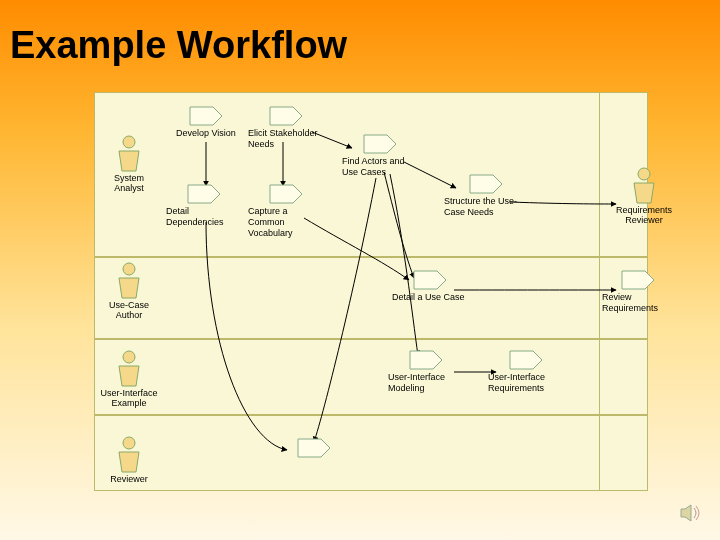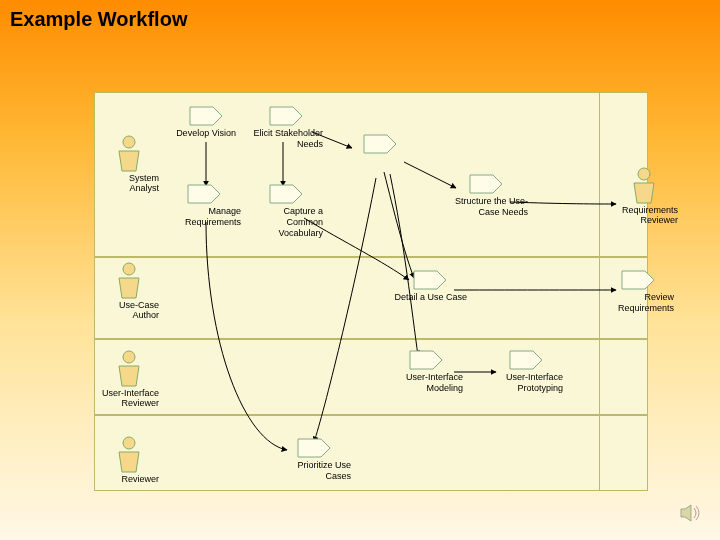--- a/index.html
+++ b/index.html
@@ -1,23 +1,23 @@
 <!DOCTYPE html>
 <html><head>
 <meta charset="utf-8">
 <style>
   *{box-sizing:border-box;margin:0;padding:0}
   body{width:720px;height:540px;background:linear-gradient(180deg,#ff8c00 0%,#ffb733 25%,#ffe399 60%,#fff8e6 100%);font-family:Arial,Helvetica,sans-serif;position:relative;overflow:hidden}
-  .title{font-size:20px;font-weight:bold;color:#000;padding:8px 10px}
+  .title{font-size:38px;font-weight:bold;color:#000;padding:24px 10px}
   .stage{position:absolute;left:94px;top:92px;width:555px;height:400px}
   .lane{position:absolute;background:#f9f7d5;border:1px solid #bdb96a}
   .lane.right{border-left:none}
-  .actor{position:absolute;text-align:right;font-size:9px;color:#000;width:60px}
+  .actor{position:absolute;text-align:center;font-size:9px;color:#000;width:60px}
   .actor svg{display:block;margin:0 auto}
-  .activity{position:absolute;text-align:right;font-size:9px;line-height:11px;color:#000;width:75px}
+  .activity{position:absolute;text-align:left;font-size:9px;line-height:11px;color:#000;width:75px}
   .activity svg{display:block;margin:0 auto 2px}
   .arrows{position:absolute;left:0;top:0;width:555px;height:400px;pointer-events:none}
   .speaker{position:absolute;right:18px;bottom:14px}
 </style>
 </head>
 <body>
 
 <div class="title">Example Workflow</div>
 
 <div class="stage">
@@ -80,21 +80,21 @@
         <circle cx="13" cy="7" r="6" fill="#f6d88a" stroke="#8a6"></circle>
         <path d="M3,16 L23,16 L20,36 L6,36 Z" fill="#f6d88a" stroke="#8a6"></path>
       </svg>
     <div>Use-Case Author</div>
   </div>
   <div class="actor" style="left:5px;top:258px">
     <svg width="26" height="38">
         <circle cx="13" cy="7" r="6" fill="#f6d88a" stroke="#8a6"></circle>
         <path d="M3,16 L23,16 L20,36 L6,36 Z" fill="#f6d88a" stroke="#8a6"></path>
       </svg>
-    <div>User-Interface Reviewer</div>
+    <div>User-Interface Example</div>
   </div>
   <div class="actor" style="left:5px;top:344px">
     <svg width="26" height="38">
         <circle cx="13" cy="7" r="6" fill="#f6d88a" stroke="#8a6"></circle>
         <path d="M3,16 L23,16 L20,36 L6,36 Z" fill="#f6d88a" stroke="#8a6"></path>
       </svg>
     <div>Reviewer</div>
   </div>
 
   <div class="actor" style="left:516px;top:75px;width:68px">
@@ -114,33 +114,34 @@
   <div class="activity" style="left:154px;top:14px">
     <svg width="34" height="20">
         <path d="M1,1 L24,1 L33,10 L24,19 L1,19 Z" fill="#fffde8" stroke="#8a8"></path>
       </svg>
     <div>Elicit Stakeholder Needs</div>
   </div>
   <div class="activity" style="left:248px;top:42px">
     <svg width="34" height="20">
         <path d="M1,1 L24,1 L33,10 L24,19 L1,19 Z" fill="#fffde8" stroke="#8a8"></path>
       </svg>
+    <div>Find Actors and Use Cases</div>
   </div>
   <div class="activity" style="left:350px;top:82px;width:84px">
     <svg width="34" height="20">
         <path d="M1,1 L24,1 L33,10 L24,19 L1,19 Z" fill="#fffde8" stroke="#8a8"></path>
       </svg>
     <div>Structure the Use-Case Needs</div>
   </div>
 
   <div class="activity" style="left:72px;top:92px">
     <svg width="34" height="20">
         <path d="M1,1 L24,1 L33,10 L24,19 L1,19 Z" fill="#fffde8" stroke="#8a8"></path>
       </svg>
-    <div>Manage Requirements</div>
+    <div>Detail Dependencies</div>
   </div>
   <div class="activity" style="left:154px;top:92px">
     <svg width="34" height="20">
         <path d="M1,1 L24,1 L33,10 L24,19 L1,19 Z" fill="#fffde8" stroke="#8a8"></path>
       </svg>
     <div>Capture a Common Vocabulary</div>
   </div>
 
   <div class="activity" style="left:298px;top:178px">
     <svg width="34" height="20">
@@ -158,28 +159,27 @@
   <div class="activity" style="left:294px;top:258px">
     <svg width="34" height="20">
         <path d="M1,1 L24,1 L33,10 L24,19 L1,19 Z" fill="#fffde8" stroke="#8a8"></path>
       </svg>
     <div>User-Interface Modeling</div>
   </div>
   <div class="activity" style="left:394px;top:258px">
     <svg width="34" height="20">
         <path d="M1,1 L24,1 L33,10 L24,19 L1,19 Z" fill="#fffde8" stroke="#8a8"></path>
       </svg>
-    <div>User-Interface Prototyping</div>
+    <div>User-Interface Requirements</div>
   </div>
 
   <div class="activity" style="left:182px;top:346px">
     <svg width="34" height="20">
         <path d="M1,1 L24,1 L33,10 L24,19 L1,19 Z" fill="#fffde8" stroke="#8a8"></path>
       </svg>
-    <div>Prioritize Use Cases</div>
   </div>
 
 </div>
 
 <div class="speaker">
   <svg width="22" height="18">
       <path d="M1,5 L5,5 L11,1 L11,17 L5,13 L1,13 Z" fill="#dcd6a3" stroke="#9a9"></path>
       <path d="M14,4 Q18,9 14,14" fill="none" stroke="#a99"></path>
       <path d="M16,2 Q22,9 16,16" fill="none" stroke="#c99"></path>
     </svg>

